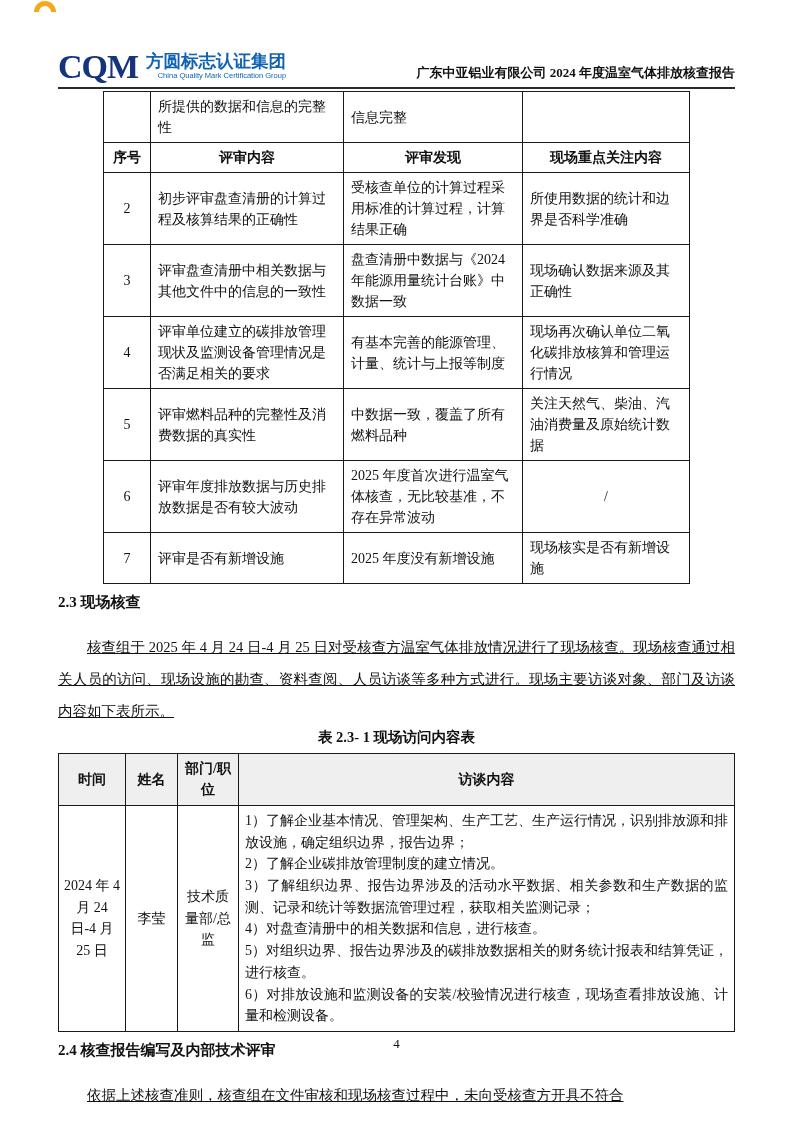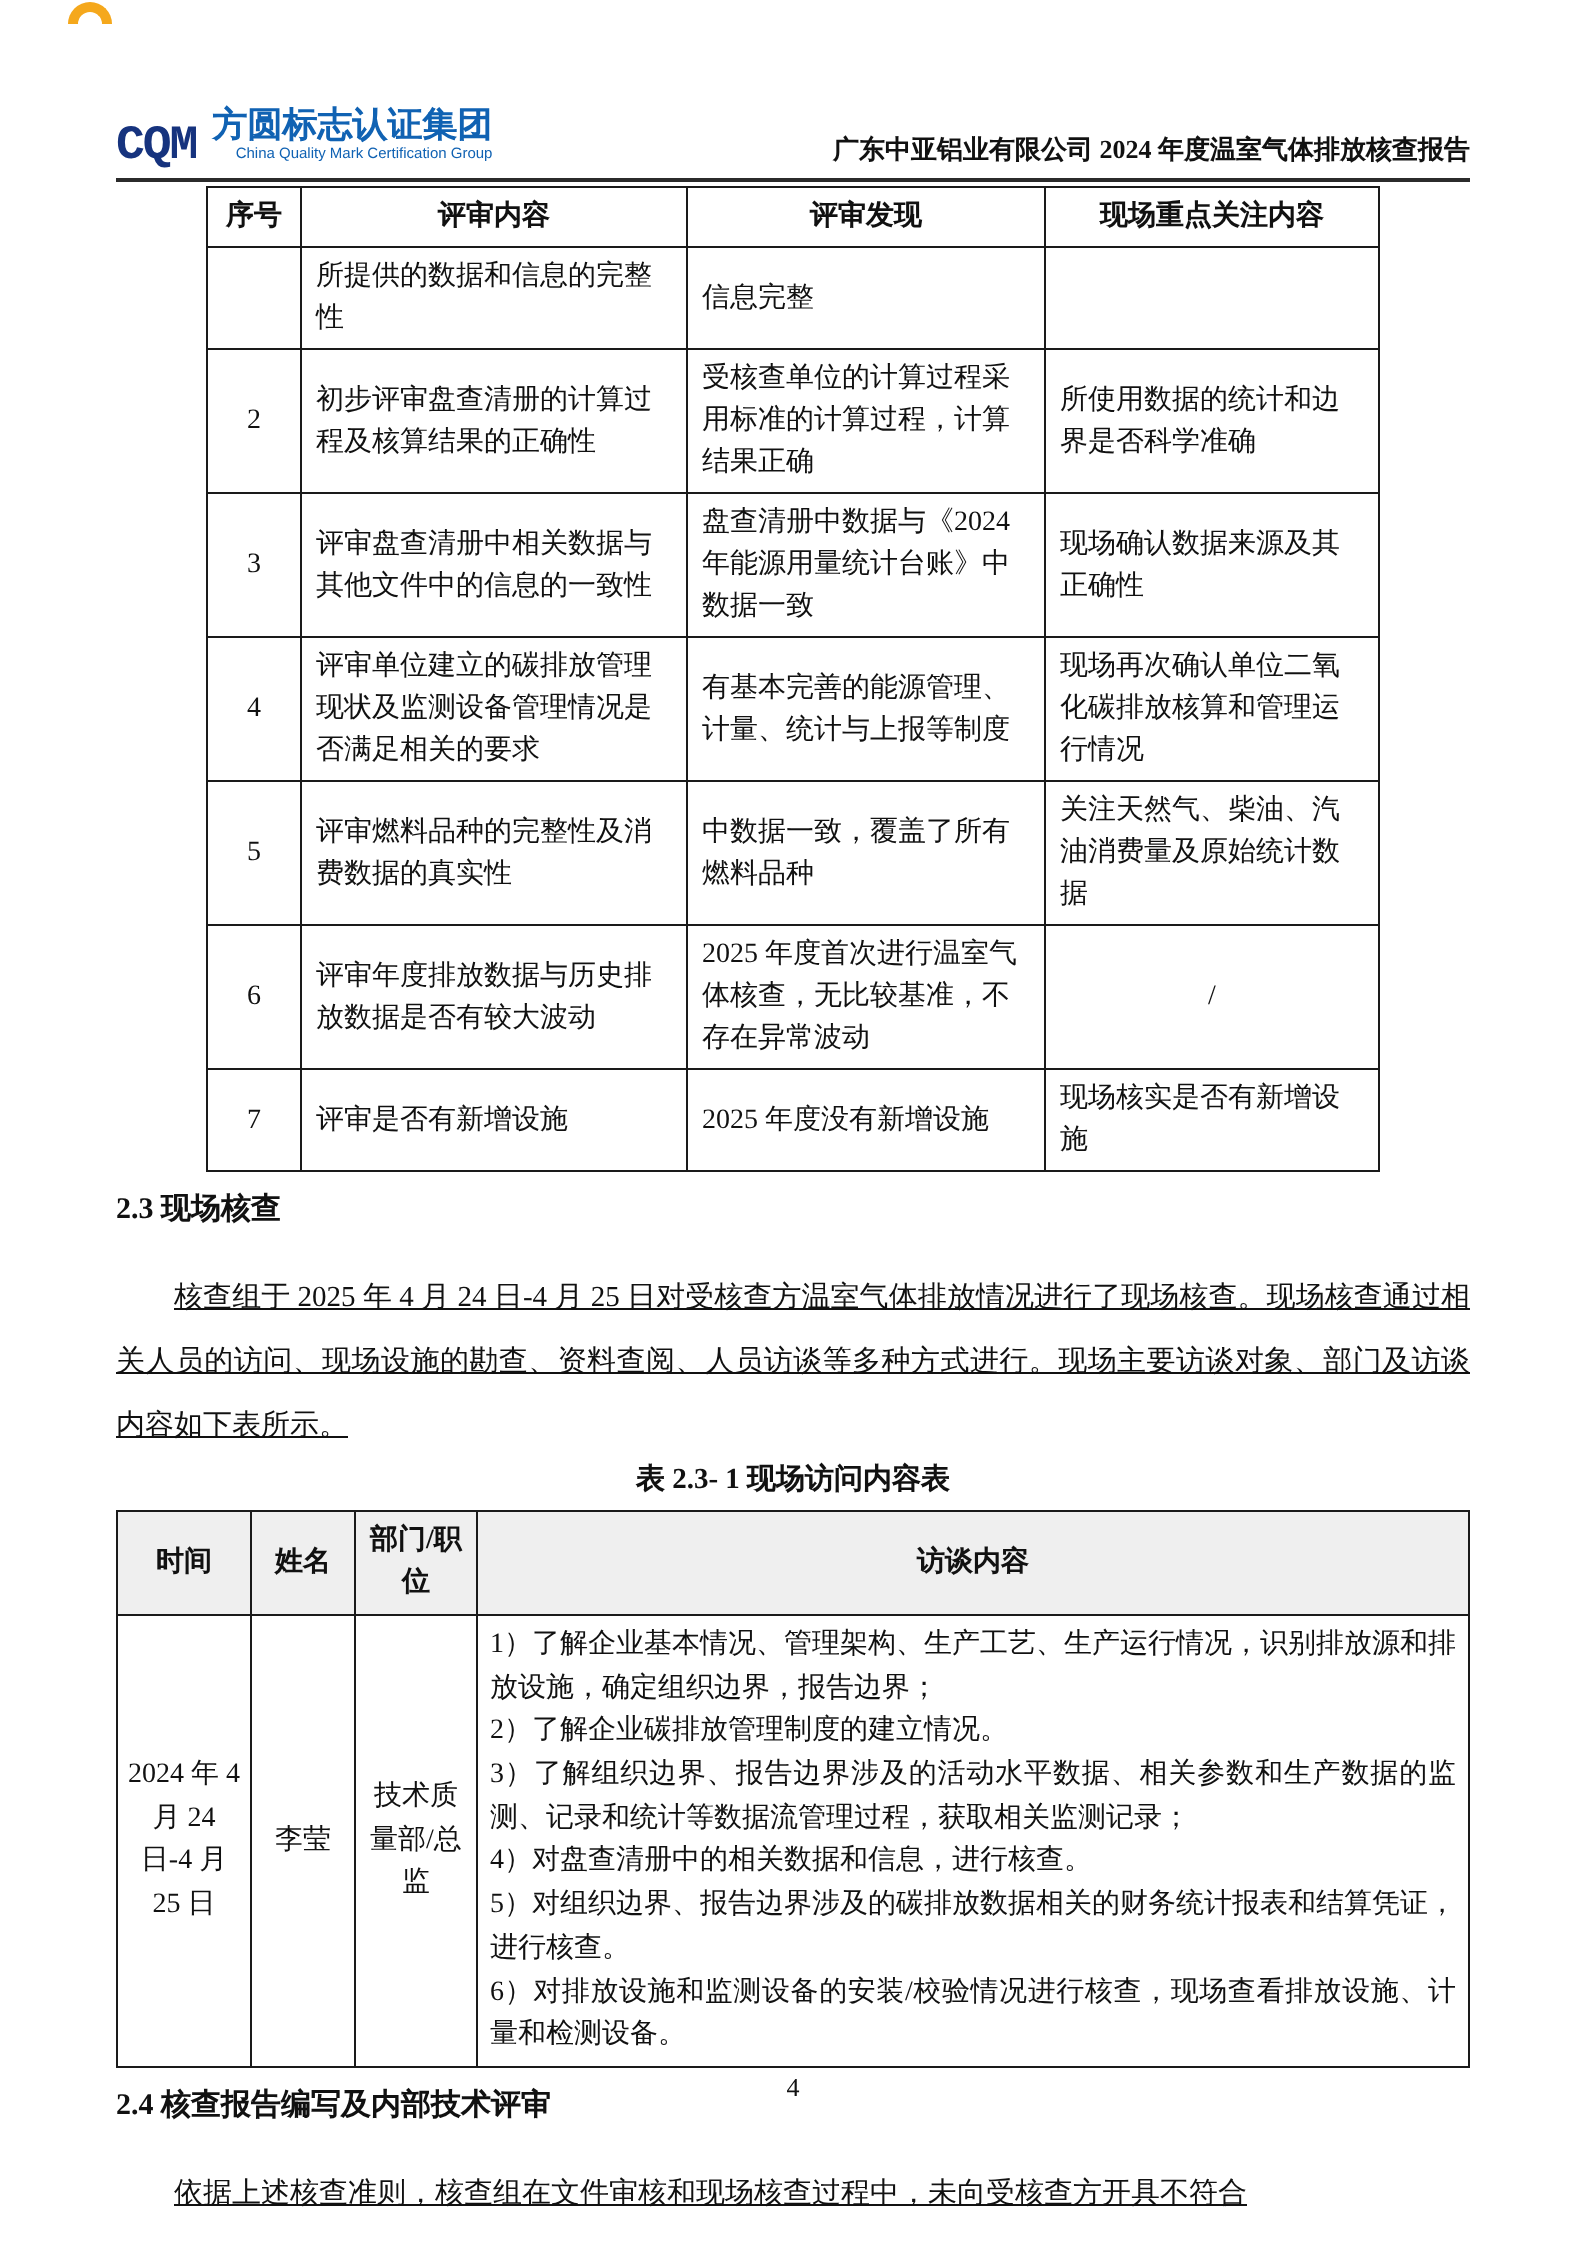--- a/index.html
+++ b/index.html
@@ -7,24 +7,23 @@
   body { font-family:"Liberation Serif","DejaVu Serif",serif; color:#111; }
   .page {
     position:relative; width:793px; height:1122px; margin:0 auto;
     background:#fff; overflow:hidden; padding:40px 58px 0 58px;
   }
 
   
   .hdr { display:flex; align-items:flex-end; justify-content:space-between; }
   .logo { display:flex; align-items:center; gap:8px; }
   .logo-acronym {
-    position:relative; font-family:Liberation Mono, monospace;
-    font-weight:bold; font-size:24px; letter-spacing:-1px; line-height:1;
+    position:relative; font-family:Liberation Serif, serif;
+    font-weight:bold; font-size:34px; letter-spacing:-1px; line-height:1;
     padding-top:10px;
-    margin-top:12px;
   }
   .logo-arc {
     position:absolute; top:1px; left:34px; width:22px; height:11px;
     border:5px solid transparent; border-bottom:none;
     border-radius:22px 22px 0 0; display:block;
   }
   .logo-names { display:flex; flex-direction:column; justify-content:center; padding-top:8px;align-items:flex-end; }
   .logo-cn { font-family:"Liberation Sans","DejaVu Sans",sans-serif; font-weight:bold; font-size:17.5px; line-height:1.15; }
   .logo-en { font-family:"Liberation Sans","DejaVu Sans",sans-serif; font-size:7.5px; line-height:1.4; }
   .doc-title { font-size:13px; font-weight:bold; padding-bottom:2px; white-space:nowrap; }
@@ -77,30 +76,30 @@
 
   <table class="review-table">
     <colgroup>
         <col class="col-no">
         <col class="col-content">
         <col class="col-finding">
         <col class="col-focus">
       </colgroup>
     <tbody>
         <tr>
+      <td class="c-no"></td>
+      <td>所提供的数据和信息的完整性</td>
+      <td>信息完整</td>
+      <td></td>
+    </tr>
+    <tr>
       <th>序号</th>
       <th>评审内容</th>
       <th>评审发现</th>
       <th>现场重点关注内容</th>
-    </tr>
-    <tr>
-      <td class="c-no"></td>
-      <td>所提供的数据和信息的完整性</td>
-      <td>信息完整</td>
-      <td></td>
     </tr>
     <tr>
       <td class="c-no">2</td>
       <td>初步评审盘查清册的计算过程及核算结果的正确性</td>
       <td>受核查单位的计算过程采用标准的计算过程，计算结果正确</td>
       <td>所使用数据的统计和边界是否科学准确</td>
     </tr>
     <tr>
       <td class="c-no">3</td>
       <td>评审盘查清册中相关数据与其他文件中的信息的一致性</td>

